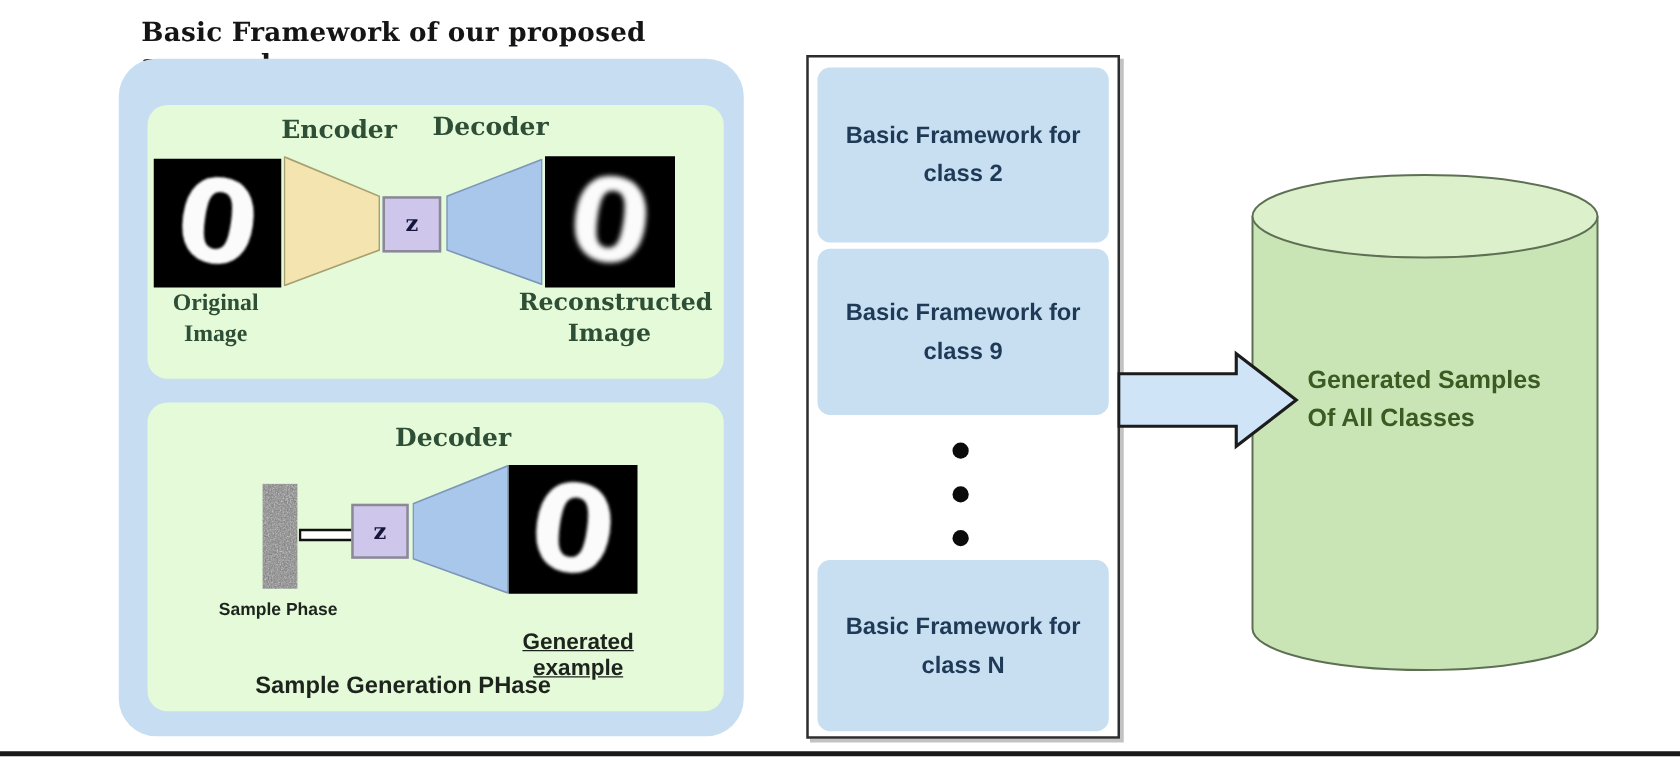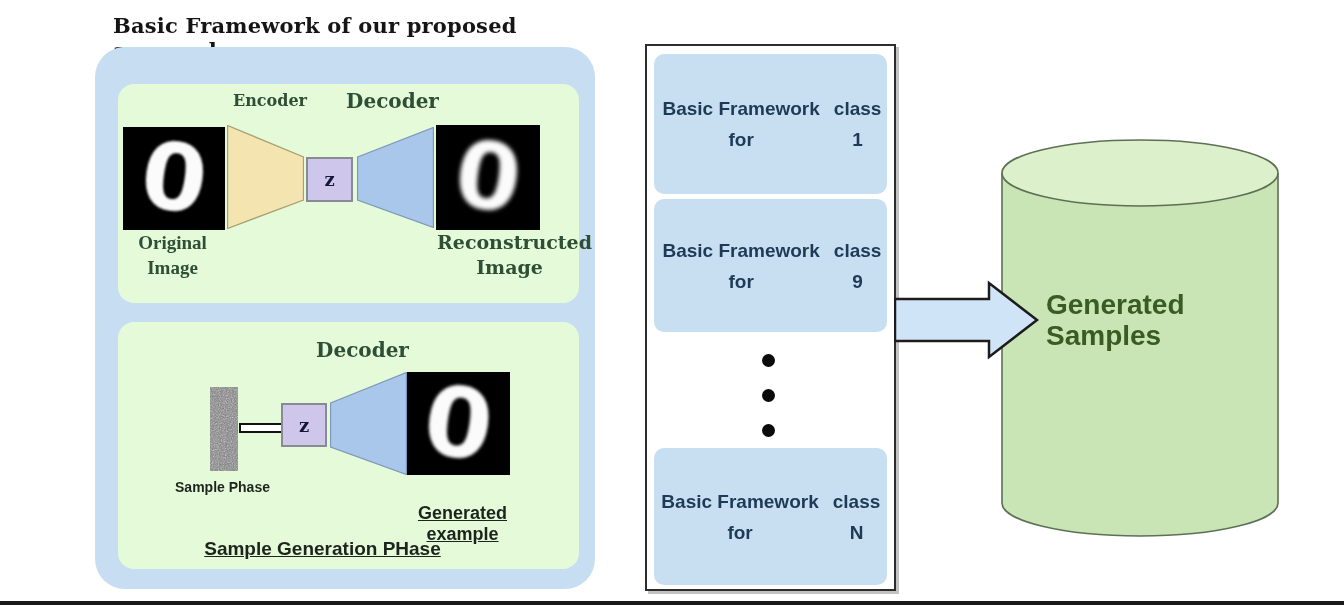--- a/index.html
+++ b/index.html
@@ -34,42 +34,42 @@
 
   
   .latent{position:absolute;background:#cfc6eb;border:2px solid #8a8a95;box-sizing:border-box;
           display:flex;align-items:center;justify-content:center;}
   .latent span{font-family:"DejaVu Serif",serif;font-weight:bold;font-size:18px;color:#14143c;}
 
   
   .stack{left:645px;top:44px;width:251px;height:547px;background:#ffffff;
          border:2px solid #2d2d2d;box-sizing:border-box;box-shadow:3px 3px 0 rgba(120,120,120,.45);}
   .stack-box{position:absolute;left:7px;width:233px;background:#c8dff2;border-radius:10px;
-             display:flex;flex-direction:row;align-items:center;justify-content:center;
+             display:flex;flex-direction:column;align-items:center;justify-content:center;
              font-weight:bold;font-size:19px;line-height:31px;color:#1e3a56;text-align:center;}
   .dots{position:absolute;left:115px;top:308px;display:flex;flex-direction:column;gap:22px;}
   .dot{width:13px;height:13px;border-radius:50%;background:#0b0b0b;}
 
   
-  .cyl-text{left:1046px;top:289px;width:220px;font-weight:bold;font-size:28px;
+  .cyl-text{left:1046px;top:289px;width:220px;font-weight:bold;font-size:20px;
             line-height:31px;color:#3a5c22;}
 
   .bottom-rule{left:0;top:601px;width:1344px;height:4px;background:#191919;}
 </style>
 </head>
 <body>
 
 <div class="page">
 
   <div class="abs title">Basic Framework of our proposed approach</div>
 
   <div class="abs outer">
 
     <div class="panel training">
-      <div class="serif-label" style="left:107px;top:7px;width:90px;font-size:16px;">Encoder</div>
+      <div class="serif-label" style="left:107px;top:7px;width:90px;font-size:20px;">Encoder</div>
       <div class="serif-label" style="left:227px;top:5px;width:95px;font-size:20px;">Decoder</div>
 
       <div class="digit orig" style="left:5px;top:43px;width:102px;height:103px;">
         <span>0</span>
       </div>
 
       <svg class="abs" style="left:109px;top:41px;" width="77" height="104">
         <polygon points="0.5,0.5 76.5,32 76.5,75 0.5,103.5" fill="#f4e4b0" stroke="#a8a071" stroke-width="1.3"></polygon>
       </svg>
 
@@ -79,21 +79,21 @@
 
       <svg class="abs" style="left:239px;top:43px;" width="77" height="101">
         <polygon points="0.5,30 76.5,0.5 76.5,100.5 0.5,73" fill="#a9c7ea" stroke="#7d97b8" stroke-width="1.3"></polygon>
       </svg>
 
       <div class="digit recon" style="left:318px;top:41px;width:104px;height:105px;">
         <span>0</span>
       </div>
 
       <div class="serif-label" style="left:2px;top:146px;width:105px;font-size:19px;line-height:25px;font-family:Liberation Serif, serif;">Original Image</div>
-      <div class="serif-label" style="left:297px;top:146px;width:145px;font-size:19px;line-height:25px;margin-left:22px;">Reconstructed Image</div>
+      <div class="serif-label" style="left:297px;top:146px;width:145px;font-size:19px;line-height:25px;">Reconstructed Image</div>
 
     </div>
 
     <div class="panel gen">
       <div class="serif-label" style="left:197px;top:16px;width:95px;font-size:20px;">Decoder</div>
 
       <svg class="abs" style="left:92px;top:65px;" width="28" height="84">
         <filter id="noiseF">
           <feTurbulence type="fractalNoise" baseFrequency="0.85" numOctaves="3" seed="7"></feTurbulence>
           <feColorMatrix type="saturate" values="0"></feColorMatrix>
@@ -113,28 +113,28 @@
       <svg class="abs" style="left:212px;top:50px;" width="77" height="103">
         <polygon points="0.5,31 76.5,0.5 76.5,102.5 0.5,75" fill="#a9c7ea" stroke="#7d97b8" stroke-width="1.3"></polygon>
       </svg>
 
       <div class="digit genimg" style="left:289px;top:50px;width:103px;height:103px;">
         <span>0</span>
       </div>
 
       <div class="sans-label" style="left:47px;top:157px;width:115px;font-size:14px;">Sample Phase</div>
       <div class="sans-label" style="left:282px;top:181px;width:125px;font-size:18px;text-decoration:underline;">Generated example</div>
-      <div class="sans-label" style="left:62px;top:216px;width:285px;font-size:19px;text-decoration:underline;">Sample Generation PHase</div>
+      <div class="sans-label" style="left:62px;top:216px;width:285px;font-size:19px;">Sample Generation PHase</div>
     </div>
   </div>
 
   <div class="abs stack">
     <div class="stack-box" style="top:8px;height:140px;">
       <span>Basic Framework for</span>
-      <span>class 1</span>
+      <span>class 2</span>
     </div>
     <div class="stack-box" style="top:153px;height:133px;">
       <span>Basic Framework for</span>
       <span>class 9</span>
     </div>
     <div class="dots">
       <div class="dot"></div>
       <div class="dot"></div>
       <div class="dot"></div>
     </div>
@@ -145,20 +145,21 @@
   </div>
 
   <svg class="abs" style="left:1000px;top:137px;" width="280" height="402">
     <path d="M2 36 L2 366 A138 33 0 0 0 278 366 L278 36 Z" fill="#c9e5b6"></path>
     <path d="M2 36 L2 366 A138 33 0 0 0 278 366 L278 36" fill="none" stroke="#5d7053" stroke-width="1.6"></path>
     <ellipse cx="140" cy="36" rx="138" ry="33" fill="#dcf0cc" stroke="#5d7053" stroke-width="1.6"></ellipse>
   </svg>
 
   <div class="abs cyl-text">
     <div>Generated Samples</div>
+    <div>Of All Classes</div>
   </div>
 
   <svg class="abs" style="left:894px;top:280px;" width="146" height="80">
     <polygon points="1,19 95,19 95,3 143,40 95,77 95,61 1,61" fill="#cfe4f7" stroke="#1c1c1c" stroke-width="2.5"></polygon>
   </svg>
 
   <div class="abs bottom-rule"></div>
 </div>
 
 </body></html>

